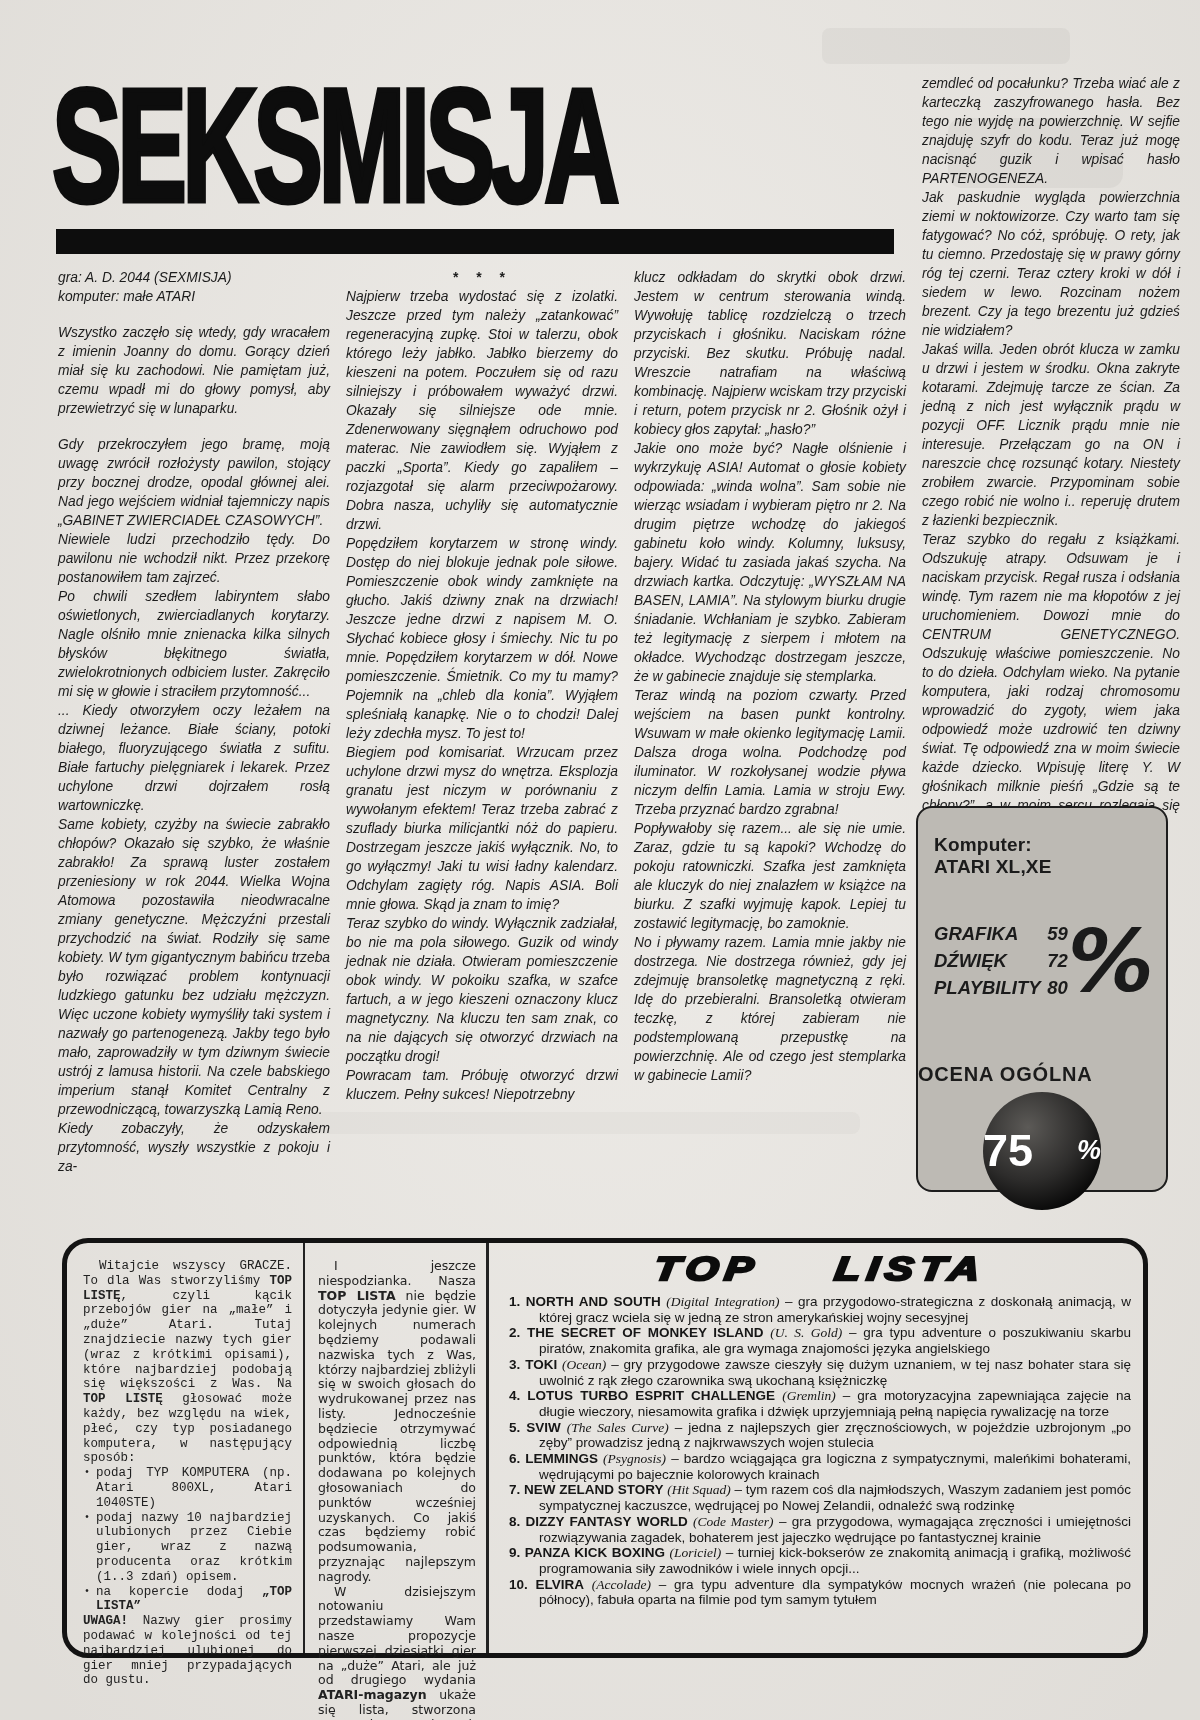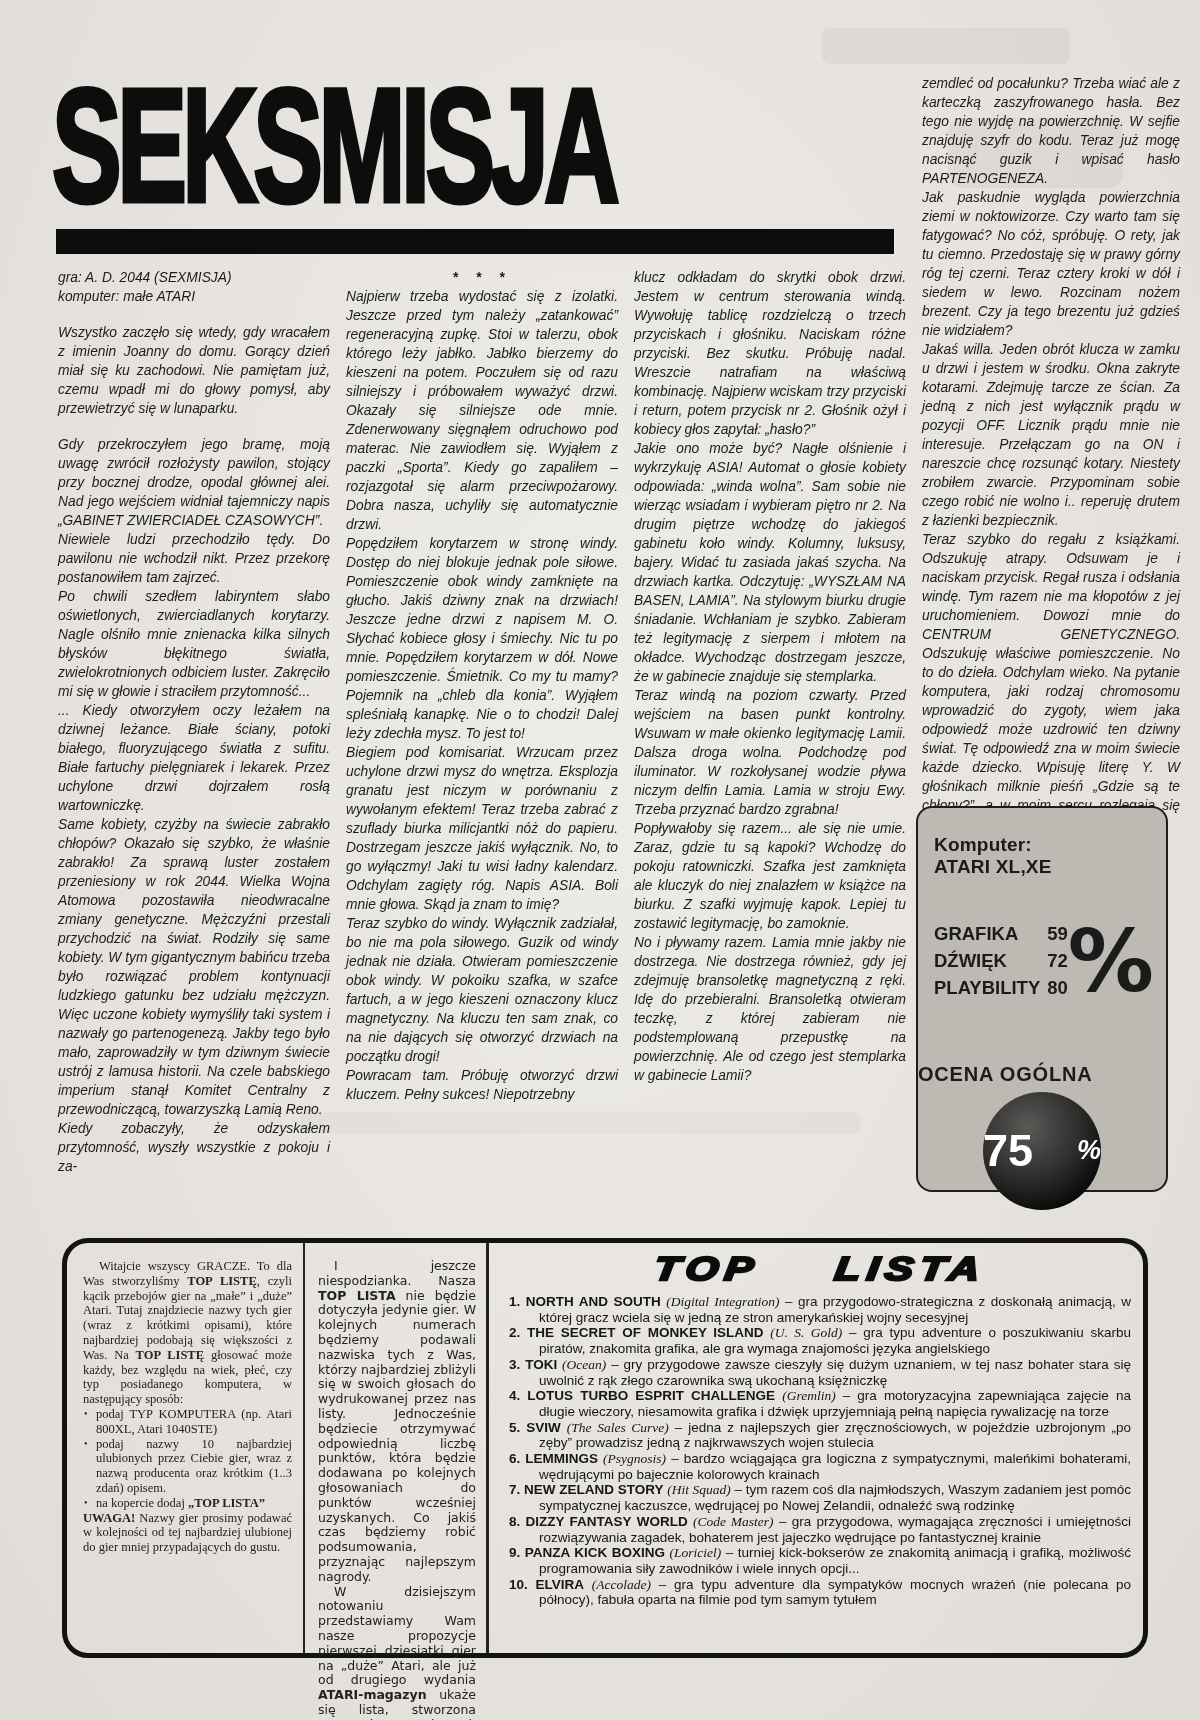--- a/index.html
+++ b/index.html
@@ -53,21 +53,21 @@
   .rating{
     position:absolute;left:916px;top:806px;width:252px;height:386px;
     background:#bdbab4;border:2px solid #1d1d1d;border-radius:16px;
     box-sizing:border-box;
   }
   .r-computer{
     display:flex;justify-content:space-between;
     margin:26px 14px 0 16px;
     font-weight:bold;font-size:19px;letter-spacing:0.2px;flex-direction:column;
   }
-  .r-scores{display:flex;align-items:center;margin:42px 8px 0 16px;}
+  .r-scores{display:flex;align-items:center;margin:42px 8px 0 16px;font-style:italic;}
   .r-rows{width:146px;}
   .r-row{display:flex;justify-content:space-between;font-weight:bold;font-size:18.5px;line-height:27px;}
   .r-pct{
     flex:1;text-align:right;font-family:"DejaVu Sans", sans-serif;
     font-weight:bold;font-size:86px;line-height:70px;padding-right:4px;
   }
   .r-overall{text-align:left;font-weight:bold;font-size:20px;letter-spacing:0.8px;margin-top:62px;}
   .r-circle{
     width:118px;height:118px;border-radius:50%;
     margin:6px auto 0;
@@ -80,21 +80,21 @@
 
   
   .bottom{
     position:absolute;left:62px;top:1238px;width:1086px;height:420px;
     border:5px solid #131313;border-radius:26px;
     box-sizing:border-box;display:flex;
   }
   .colA{
     width:238px;box-sizing:border-box;
     padding:16px 11px 6px 16px;border-right:2px solid #222;
-    font-family:Liberation Serif, serif;
+    font-family:Liberation Mono, monospace;
     font-size:12.5px;line-height:14.8px;text-align:justify;color:#222;
   }
   .colA .intro{margin:0;text-indent:16px;}
   .bullet{position:relative;padding-left:13px;}
   .dot{position:absolute;left:1px;top:0;font-size:10px;}
   .warn{margin:0;}
   .colB{
     width:184px;box-sizing:border-box;
     padding:16px 10px 6px 13px;border-right:3px solid #222;
     font-family:"DejaVu Sans", sans-serif;

